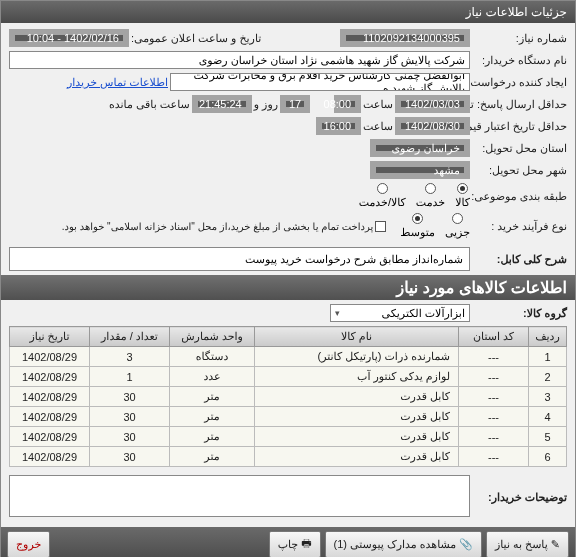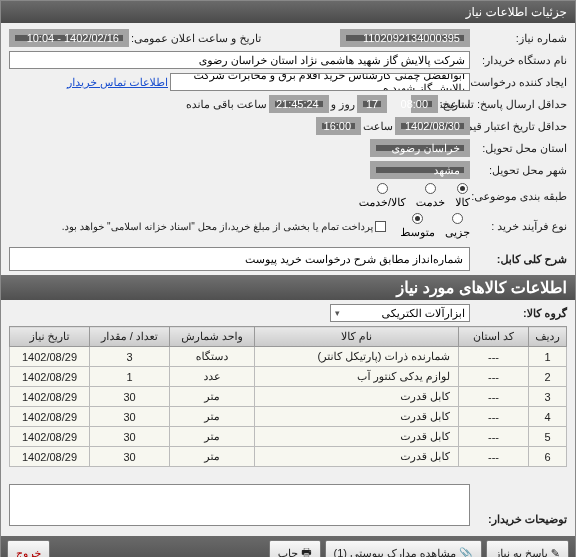--- a/index.html
+++ b/index.html
@@ -56,20 +56,21 @@
     </div>
 
     <div class="row">
       <span class="label" style="width:95px">ایجاد کننده درخواست:</span>
       <span class="field" style="width:300px;overflow:hidden">ابوالفضل چمنی کارشناس خرید اقلام برق و مخابرات شرکت پالایش گاز شهید ه</span>
       <span class="link">اطلاعات تماس خریدار</span>
     </div>
 
     <div class="row">
       <span class="label" style="width:95px">حداقل ارسال پاسخ: تا تاریخ:</span>
+      <span class="field field-dark" style="width:75px">1402/03/03</span>
       <span class="label">ساعت</span>
       <span class="field field-dark" style="width:27px">08:00</span>
       <span style="width:20px"></span>
       <span class="field field-dark" style="width:30px;justify-content:center">17</span>
       <span class="label">روز و</span>
       <span class="field field-dark" style="width:60px">21:45:24</span>
       <span class="label">ساعت باقی مانده</span>
     </div>
 
     <div class="row">
@@ -194,21 +195,21 @@
             <td>6</td>
             <td>---</td>
             <td class="r">کابل قدرت</td>
             <td>متر</td>
             <td>30</td>
             <td>1402/08/29</td>
           </tr>
         </tbody>
     </table>
 
-    <div class="row" style="margin-top:15px;align-items:flex-end">
+    <div class="row" style="margin-top:6px;align-items:center">
       <span class="label" style="width:95px;font-weight:bold;padding-top:4px">توضیحات خریدار:</span>
       <div class="notes" style="flex:1"></div>
     </div>
 
     <div style="height:6px"></div>
   </div>
 
   <div class="footer">
     <button class="btn">
         <span>✎</span>

